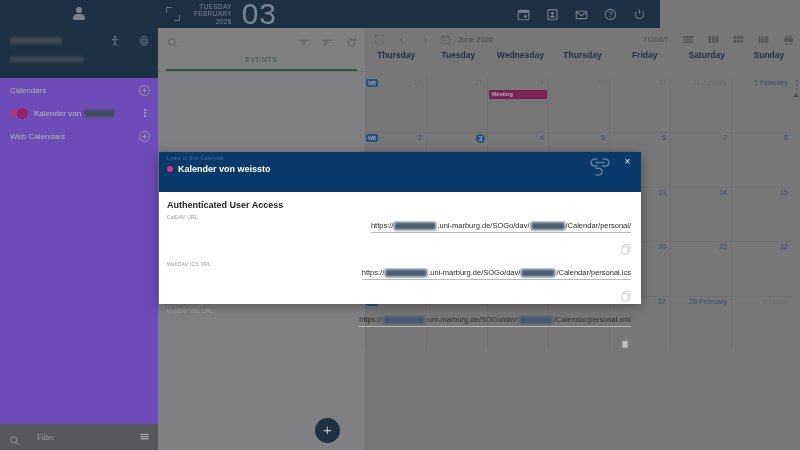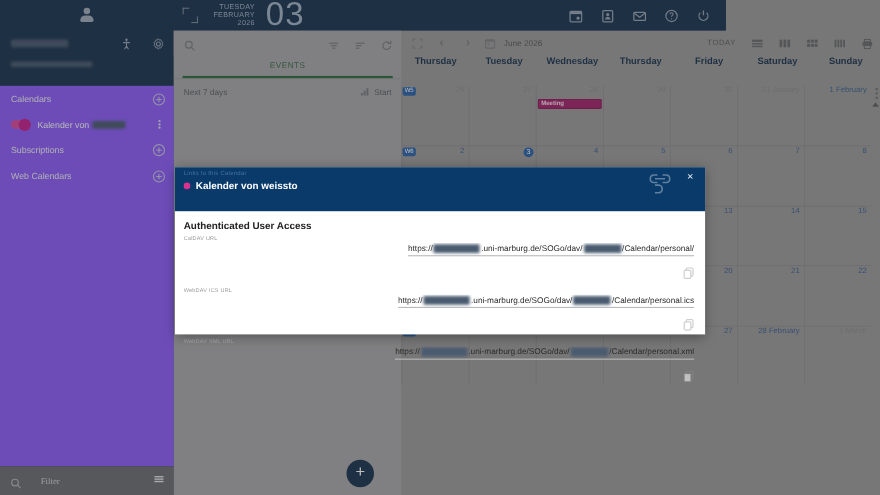--- a/index.html
+++ b/index.html
@@ -351,24 +351,20 @@
       <span class="toggle"></span>
       <span class="lbl"><span>Kalender von</span><span class="redact r-cal"></span></span>
       <span class="kebab">
           <i></i>
           <i></i>
           <i></i>
         </span>
     </div>
 
 
-    <div class="sec-head">
-      <span class="t">Subscriptions</span>
-      <span class="ico-plus"></span>
-    </div>
 
     <div class="sec-head">
       <span class="t">Web Calendars</span>
       <span class="ico-plus"></span>
     </div>
   </div>
 
   <div class="side-filter">
     <span class="ev-ico">
       <svg viewBox="0 0 16 16" width="11" height="11">
@@ -415,32 +411,20 @@
           <path d="M13 8a5 5 0 1 1-1.6-3.6" fill="none" stroke="#5d5f63" stroke-width="1.5"></path>
           <path d="M13.4 1.6v3.6h-3.6" fill="none" stroke="#5d5f63" stroke-width="1.5"></path>
         </svg>
     </span>
   </div>
 
   <div class="ev-tabs">
     <div class="ev-tab active">EVENTS</div>
   </div>
 
-  <div class="ev-sub">
-    <span>Next 7 days</span>
-    <span class="grow"></span>
-    <span class="sort-ico">
-      <svg viewBox="0 0 16 16" width="9" height="9">
-          <rect x="2" y="10" width="3" height="4" fill="#5d5f63"></rect>
-          <rect x="6.5" y="6" width="3" height="8" fill="#5d5f63"></rect>
-          <rect x="11" y="2" width="3" height="12" fill="#5d5f63"></rect>
-        </svg>
-    </span>
-    <span>Start</span>
-  </div>
 </div>
 
 <div class="fab">+</div>
 
 <div class="cal">
   <div class="cal-toolbar">
     <span class="ct-ico">
       <svg viewBox="0 0 16 16" width="11" height="11">
           <path d="M2 5.5V2h3.5M10.5 2H14v3.5M14 10.5V14h-3.5M5.5 14H2v-3.5" fill="none" stroke="#6d6f73" stroke-width="1.4"></path>
         </svg>

